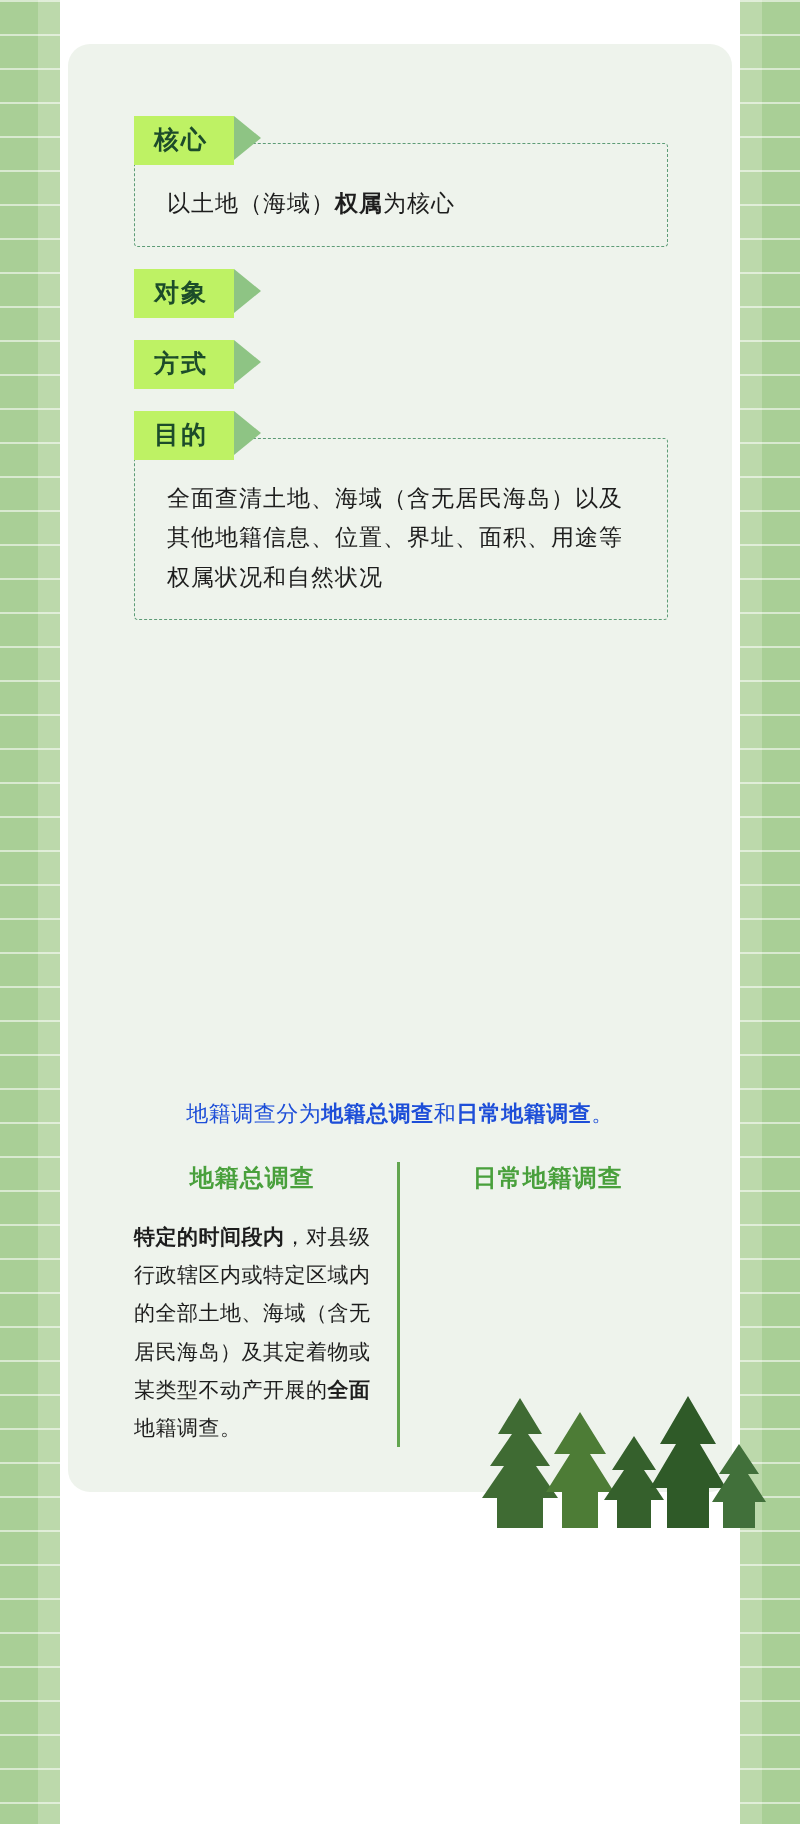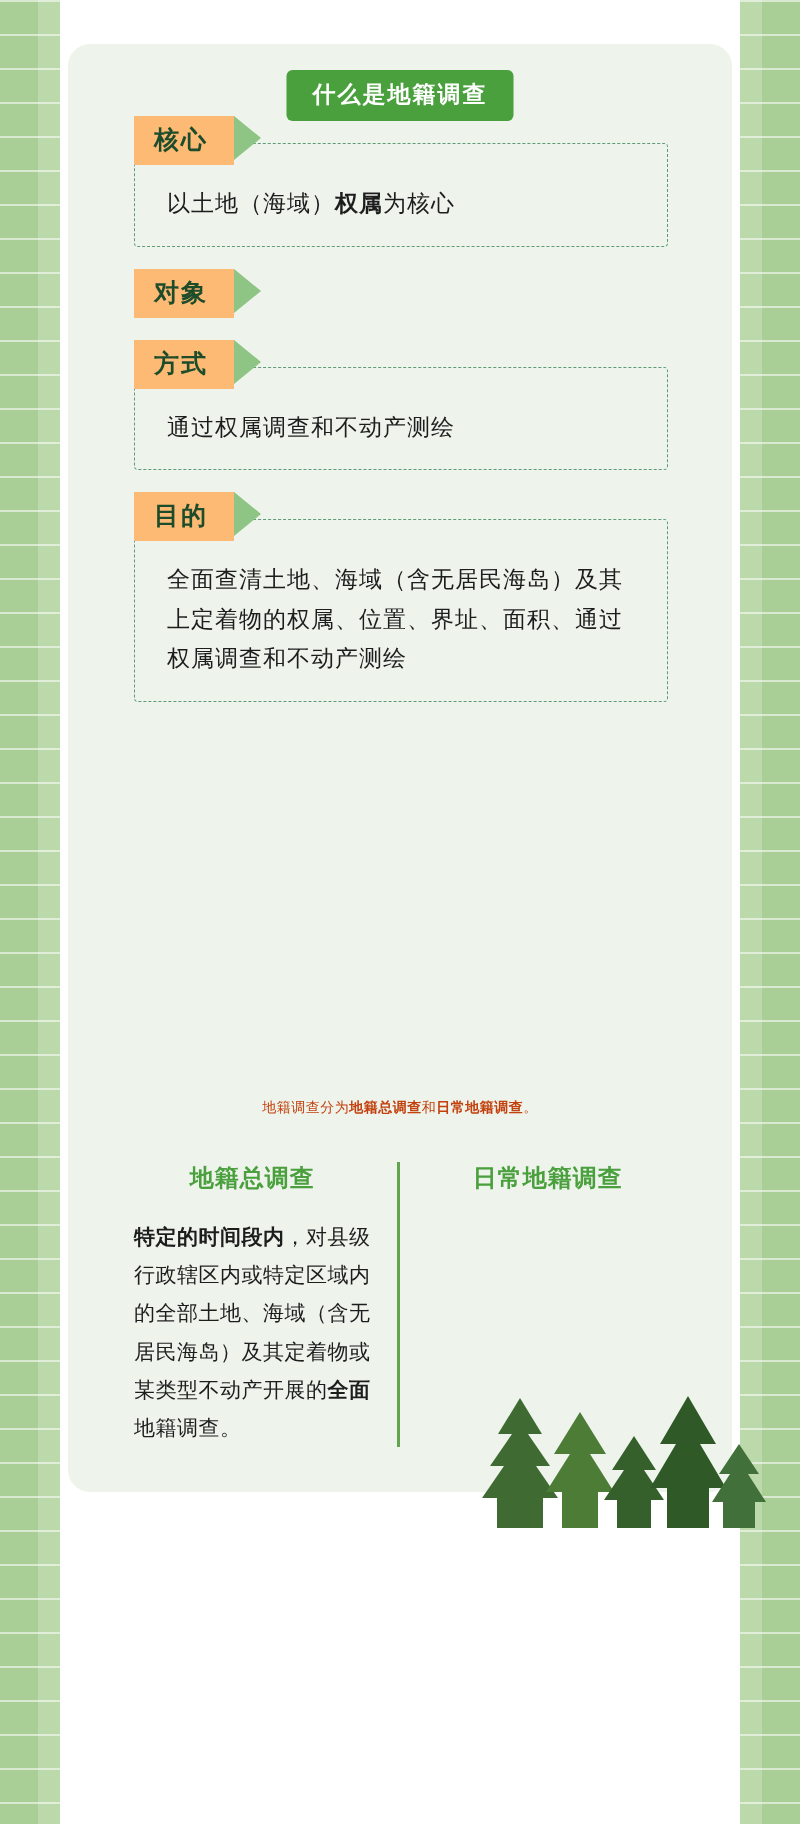--- a/index.html
+++ b/index.html
@@ -71,21 +71,21 @@
     width: 100%;
   }
   .section {
     position: relative;
     margin: 0 0 22px 0;
     padding: 0 64px 0 66px;
   }
   .sec-tag {
     position: relative;
     display: inline-block;
-    background: #fdba74;
+    background: #bef264;
     color: #1c4c2a;
     font-size: 25px;
     font-weight: bold;
     letter-spacing: 2px;
     padding: 7px 26px 9px 20px;
     z-index: 3;
   }
   .sec-tag:after {
     content: "";
     position: absolute;
@@ -117,22 +117,22 @@
 
   
   .summary {
     position: absolute;
     left: 0;
     top: 1055px;
     width: 100%;
     padding: 0 66px;
     box-sizing: border-box;
     text-align: center;
-    font-size: 14px;
-    color: #c2410c;
+    font-size: 22px;
+    color: #1d4ed8;
     letter-spacing: 0.5px;
   }
   .summary b { font-weight: bold; }
 
   .cols {
     position: absolute;
     left: 0;
     top: 1118px;
     width: 100%;
     padding: 0 66px;
@@ -177,46 +177,42 @@
 </head>
 <body>
 
 <div class="bg-band left"></div>
 <div class="bg-band left2"></div>
 <div class="bg-band right"></div>
 <div class="bg-band right2"></div>
 
 <div class="card">
 
-  <div class="title-pill">什么是地籍调查</div>
 
   <div class="sections">
 
     <div class="section">
       <div class="sec-tag">核心</div>
       <div class="sec-box">
         <div class="sec-text"><span>以土地（海域）</span><b>权属</b><span>为核心</span></div>
       </div>
     </div>
 
     <div class="section">
       <div class="sec-tag">对象</div>
     </div>
 
     <div class="section">
       <div class="sec-tag">方式</div>
-      <div class="sec-box">
-        <div class="sec-text">通过权属调查和不动产测绘</div>
-      </div>
     </div>
 
     <div class="section">
       <div class="sec-tag">目的</div>
       <div class="sec-box">
-        <div class="sec-text">全面查清土地、海域（含无居民海岛）及其上定着物的权属、位置、界址、面积、通过权属调查和不动产测绘</div>
+        <div class="sec-text">全面查清土地、海域（含无居民海岛）以及其他地籍信息、位置、界址、面积、用途等权属状况和自然状况</div>
       </div>
     </div>
 
 
   </div>
 
   <div class="summary"><span>地籍调查分为</span><b>地籍总调查</b><span>和</span><b>日常地籍调查</b><span>。</span></div>
 
   <div class="cols">
     <div class="col left">

